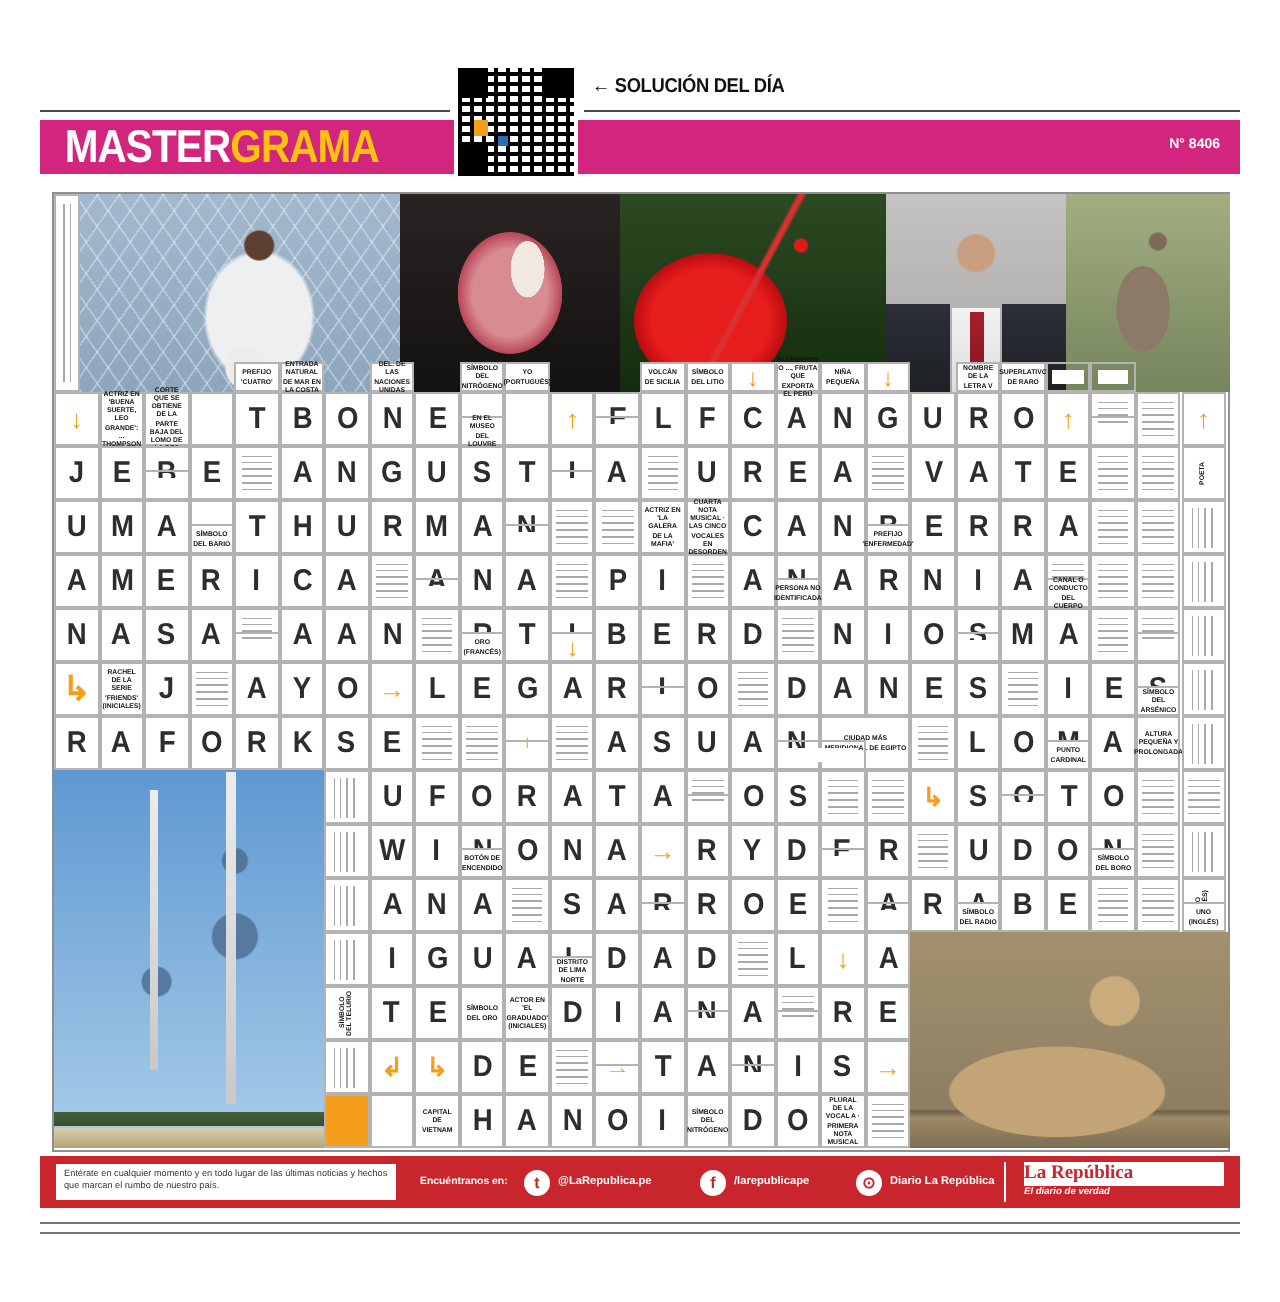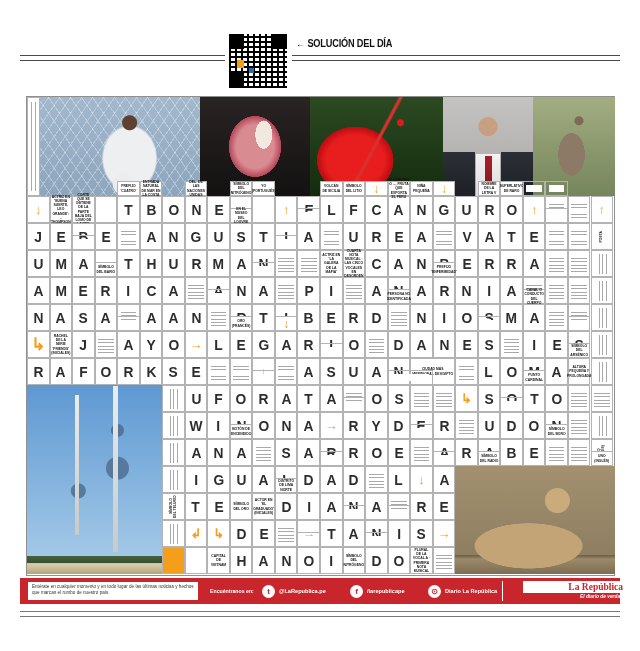--- a/index.html
+++ b/index.html
@@ -112,40 +112,46 @@
   
   .footer{position:absolute;left:20px;top:578px;width:600px;height:26px;display:flex;align-items:center;}
   .foot-msg{position:absolute;left:8px;top:4px;width:170px;height:18px;background:#fff;
      font-size:4.6px;color:#333;padding:2px 4px;box-sizing:border-box;line-height:1.35;}
   .foot-find{position:absolute;left:190px;top:10px;font-size:5.2px;font-weight:bold;color:#fff;}
   .soc-group{position:absolute;top:0;height:26px;display:flex;align-items:center;gap:4px;}
   .soc{width:13px;height:13px;border-radius:50%;background:#fff;color:#c9252c;font-weight:bold;
      font-size:8px;display:flex;align-items:center;justify-content:center;}
   .soc-label{font-size:5.6px;font-weight:bold;color:#fff;}
   .foot-div{position:absolute;left:482px;top:3px;width:1px;height:20px;background:#fff;}
-  .lr-logo{position:absolute;left:503px;top:3px;width:100px;height:20px;text-align:right;}
+  .lr-logo{position:absolute;left:492px;top:3px;width:100px;height:20px;text-align:left;}
   .lr-box{background:#fff;color:#c9252c;font-family:"Liberation Serif",serif;font-weight:bold;
      font-size:9.5px;line-height:12px;height:12px;}
   .lr-tag{color:#fff;font-size:4.8px;font-style:italic;font-weight:bold;line-height:7px;}
   .botrule{position:absolute;left:20px;top:611px;width:600px;height:4px;
      border-top:1.5px solid #777;border-bottom:1px solid #777;}
 </style>
 </head>
 <body>
 
 <div class="page">
 
   <div class="toprule" style="left:20px;top:55px;width:205px;"></div>
   <div class="toprule" style="left:292px;top:55px;width:328px;"></div>
 
   <div class="qr">
       <div class="qr-inner"></div>
     </div>
   <div class="sol-label">← SOLUCIÓN DEL DÍA</div>
 
+  <div class="banner" style="background:#d2267e;">
+    <div class="banner-title">
+      <span style="color:#fff;">MASTER</span><span style="color:#ffc20e;">GRAMA</span>
+    </div>
+    <div class="issue">N° 8406</div>
+  </div>
 
   <div class="frame"></div>
   <div id="puzzle-grid">
       <div class="photo ph-vstrip" style="left: 27px; top: 97px; width: 13px; height: 99px;"></div>
       <div class="photo ph-footballer" style="left: 40px; top: 97px; width: 160px; height: 99px;"></div>
       <div class="photo ph-steak" style="left: 200px; top: 97px; width: 110px; height: 99px;"></div>
       <div class="photo ph-hibiscus" style="left: 310px; top: 97px; width: 133px; height: 99px;"></div>
       <div class="photo ph-actor" style="left: 443px; top: 97px; width: 90px; height: 99px;"></div>
       <div class="photo ph-kangaroo" style="left: 533px; top: 97px; width: 82px; height: 99px;"></div>
       <div class="photo ph-kuwait" style="left: 27px; top: 385px; width: 135px; height: 189px;"></div>

